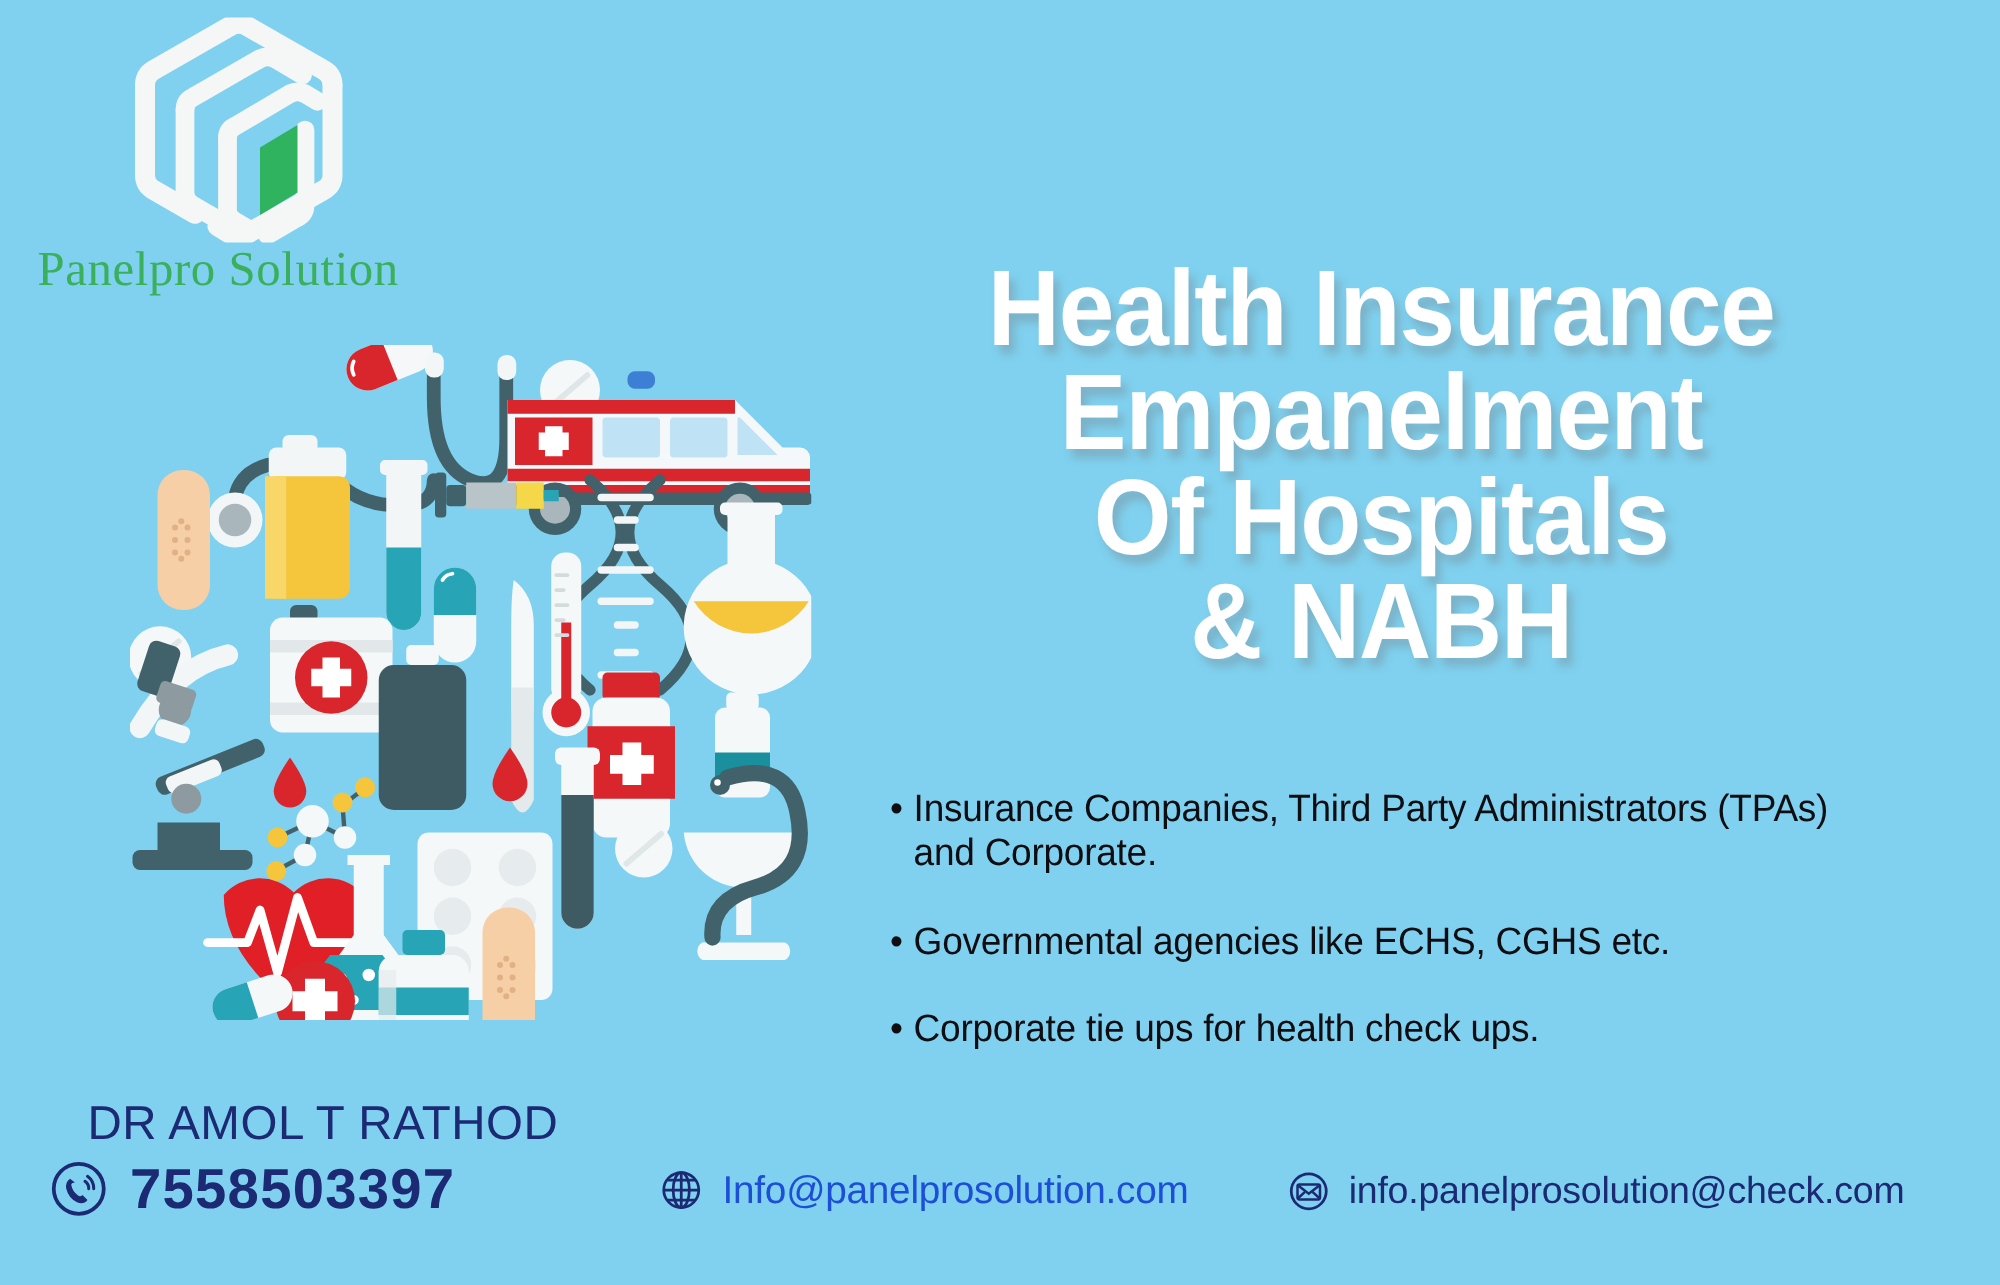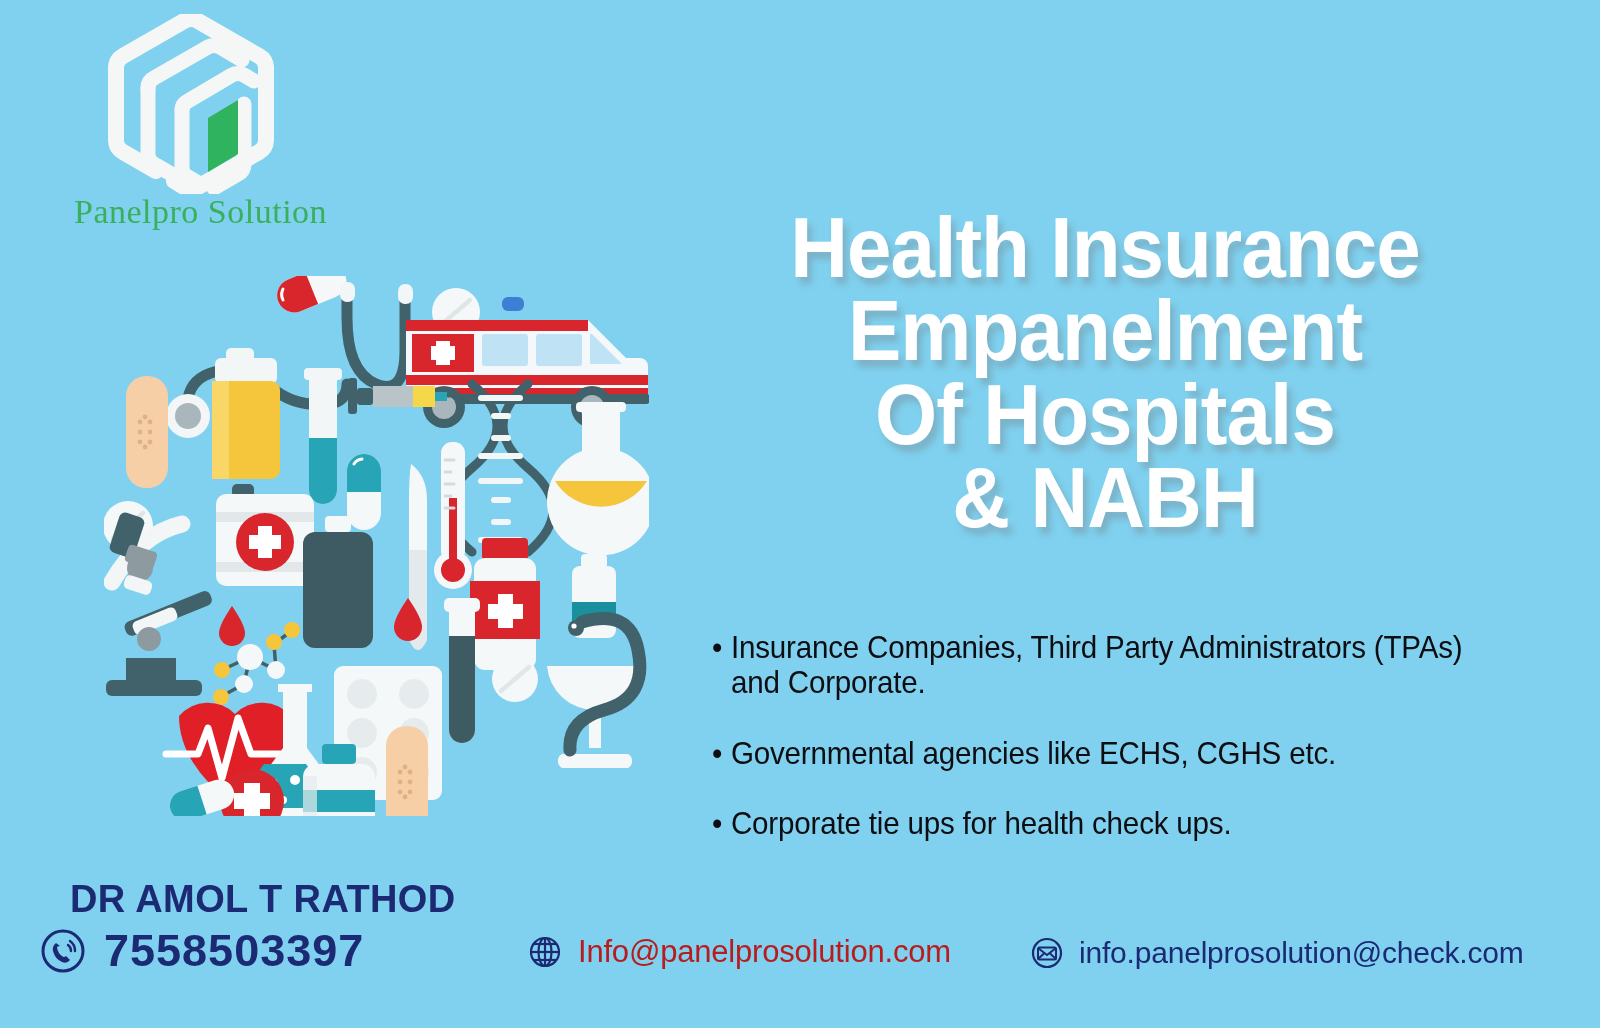--- a/index.html
+++ b/index.html
@@ -10,21 +10,21 @@
     overflow:hidden;position:relative;
   }
   .canvas{position:absolute;inset:0;}
 
   
   .logo-wrap{position:absolute;left:14px;top:10px;width:330px;height:230px;}
   .logo-mark{position:absolute;left:82px;top:4px;width:190px;height:180px;}
   .logo-name{
     position:absolute;left:16px;top:183px;width:320px;
     font-family:"Liberation Serif", serif;
-    font-size:34px;color:#3aaf5c;letter-spacing:.5px;white-space:nowrap;margin-left:44px;
+    font-size:39px;color:#3aaf5c;letter-spacing:.5px;white-space:nowrap;
   }
 
   
   .collage{position:absolute;left:104px;top:276px;width:545px;height:540px;}
   .collage svg{display:block;width:100%;height:100%;}
 
   
   .headline{
     position:absolute;left:660px;top:206px;width:890px;
     text-align:center;color:#ffffff;
@@ -43,30 +43,30 @@
     font-size:30.5px;line-height:1.16;font-weight:500;
     letter-spacing:-.2px;margin-bottom:35px;
     transform:scaleX(0.97);transform-origin:0 0;
   }
   .bullet .dot{flex:0 0 auto;margin-right:9px;line-height:1.16;}
   .bullet .txt{flex:1 1 auto;}
 
   
   .doctor-name{
     position:absolute;left:70px;top:878px;
-    font-size:38px;font-weight:bold;color:#1b2a73;
+    font-size:38px;font-weight:normal;color:#1b2a73;
     letter-spacing:.4px;white-space:nowrap;
   }
   .phone-row{position:absolute;left:40px;top:925px;display:flex;align-items:center;}
   .phone-num{
     font-size:45px;font-weight:bold;color:#1b2a73;
     letter-spacing:1px;margin-left:18px;white-space:nowrap;text-align:center;
   }
   .web-row{position:absolute;left:528px;top:934px;display:flex;align-items:center;}
-  .web-txt{font-size:31px;color:#b91c1c;margin-left:16px;white-space:nowrap;letter-spacing:-.2px;}
+  .web-txt{font-size:31px;color:#1d4ed8;margin-left:16px;white-space:nowrap;letter-spacing:-.2px;}
   .mail-row{position:absolute;left:1030px;top:936px;display:flex;align-items:center;}
   .mail-txt{font-size:30px;color:#1b2a73;margin-left:15px;white-space:nowrap;letter-spacing:-.2px;}
   .ico{flex:0 0 auto;display:block;}
 </style>
 </head>
 <body style="background: rgb(127, 209, 239);">
 
 <div class="canvas">
 
   <div class="logo-wrap">

